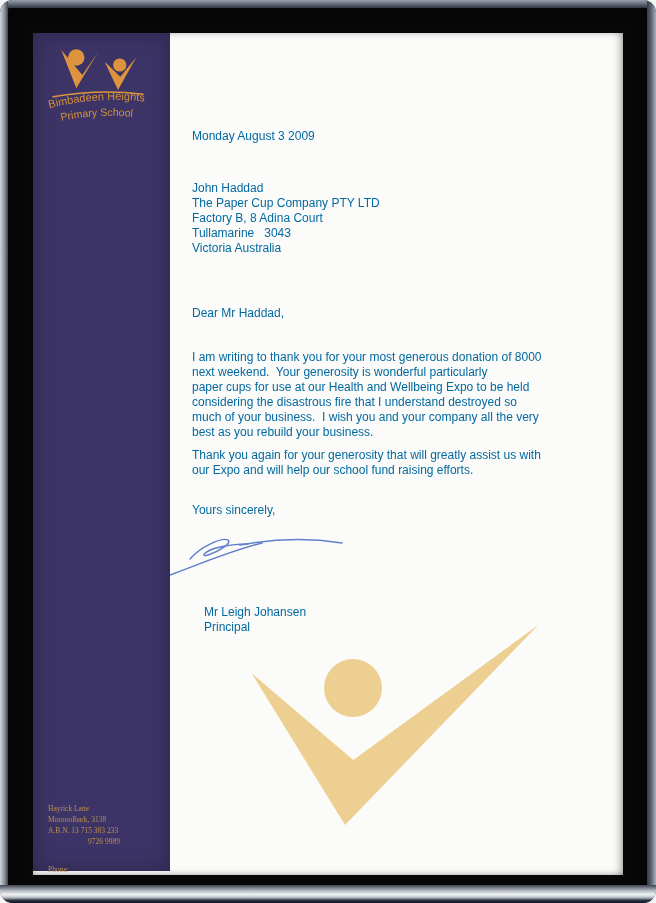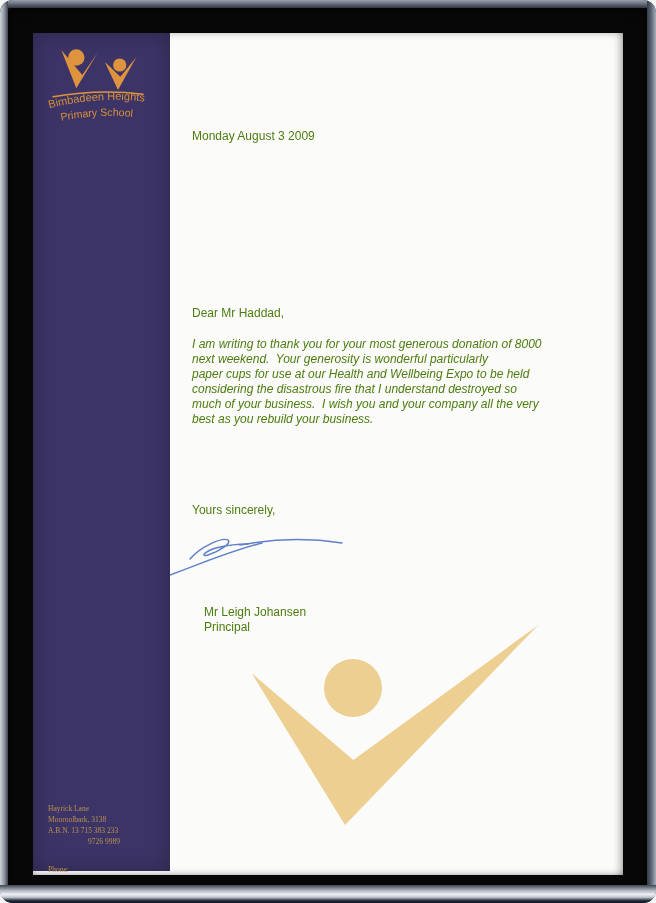--- a/index.html
+++ b/index.html
@@ -39,26 +39,26 @@
     background:#3c3466;
     box-shadow: inset 0 0 22px rgba(0,0,0,.25);
   }
   .logo { position:absolute; left:0; top:0; }
   .contact { position:absolute; left:15px; top:770px; color:#bb9150;font-family:Liberation Serif, serif; }
   .c-line { font-size:7.5px; line-height:11px; white-space:pre; }
   .c-row  { display:flex; font-size:7.5px; line-height:11px; }
   .c-label{ width:40px;margin-top:28px; }
   .c-email{ margin-top:3px; font-size:6.6px; letter-spacing:.1px; color:#ab843f; white-space:nowrap; }
   
-  .block { position:absolute; left:159px; color:#4d7c0f; font-size:12px; line-height:15px; z-index:2; }
+  .block { position:absolute; left:159px; color:#0369a1; font-size:12px; line-height:15px; z-index:2; }
   .line  { white-space:pre; }
   .date       { top:96px;  }
   .recipient  { top:148px; }
   .salutation { top:273px; }
-  .p1         { top:304px;font-style:italic; }
+  .p1         { top:317px; }
   .p2         { top:415px; }
   .closing    { top:470px; }
   .signatory  { top:572px;margin-left:12px; }
   .signature  { position:absolute; left:137px; top:478px; z-index:2; }
 </style>
 </head>
 <body>
 
 <div class="stage">
   <div class="frame-black"></div>
@@ -102,32 +102,43 @@
         <div class="c-row">
           <span class="c-label">Fax:</span>
           <span>9726 5510</span>
         </div>
         <div class="c-email">bimbadeen.heights.ps@edumail.vic.gov.au</div>
       </div>
     </div>
 
     <div class="block date">Monday August 3 2009</div>
 
+    <div class="block recipient">
+      <div class="line">John Haddad</div>
+      <div class="line">The Paper Cup Company PTY LTD</div>
+      <div class="line">Factory B, 8 Adina Court</div>
+      <div class="line">Tullamarine   3043</div>
+      <div class="line">Victoria Australia</div>
+    </div>
 
     <div class="block salutation">Dear Mr Haddad,</div>
 
     <div class="block p1">
       <div class="line">I am writing to thank you for your most generous donation of 8000</div>
       <div class="line">next weekend.  Your generosity is wonderful particularly</div>
       <div class="line">paper cups for use at our Health and Wellbeing Expo to be held</div>
       <div class="line">considering the disastrous fire that I understand destroyed so</div>
       <div class="line">much of your business.  I wish you and your company all the very</div>
       <div class="line">best as you rebuild your business.</div>
     </div>
 
+    <div class="block p2">
+      <div class="line">Thank you again for your generosity that will greatly assist us with</div>
+      <div class="line">our Expo and will help our school fund raising efforts.</div>
+    </div>
 
     <div class="block closing">Yours sincerely,</div>
 
     <svg class="signature" width="185" height="80" viewBox="0 0 185 80">
       <g fill="none" stroke="#4f74c4" stroke-width="1.5" stroke-linecap="round" stroke-linejoin="round" opacity="0.9">
         <path d="M 0,64 C 25,55 60,40 92,32"></path>
         <path d="M 20,48 C 30,36 52,26 58,29 C 62,32 50,40 38,44 C 30,46.5 34,40 48,36.5 C 58,34 68,33 78,33"></path>
         <path d="M 70,34 C 105,27.5 140,27 172,32"></path>
       </g>
     </svg>

